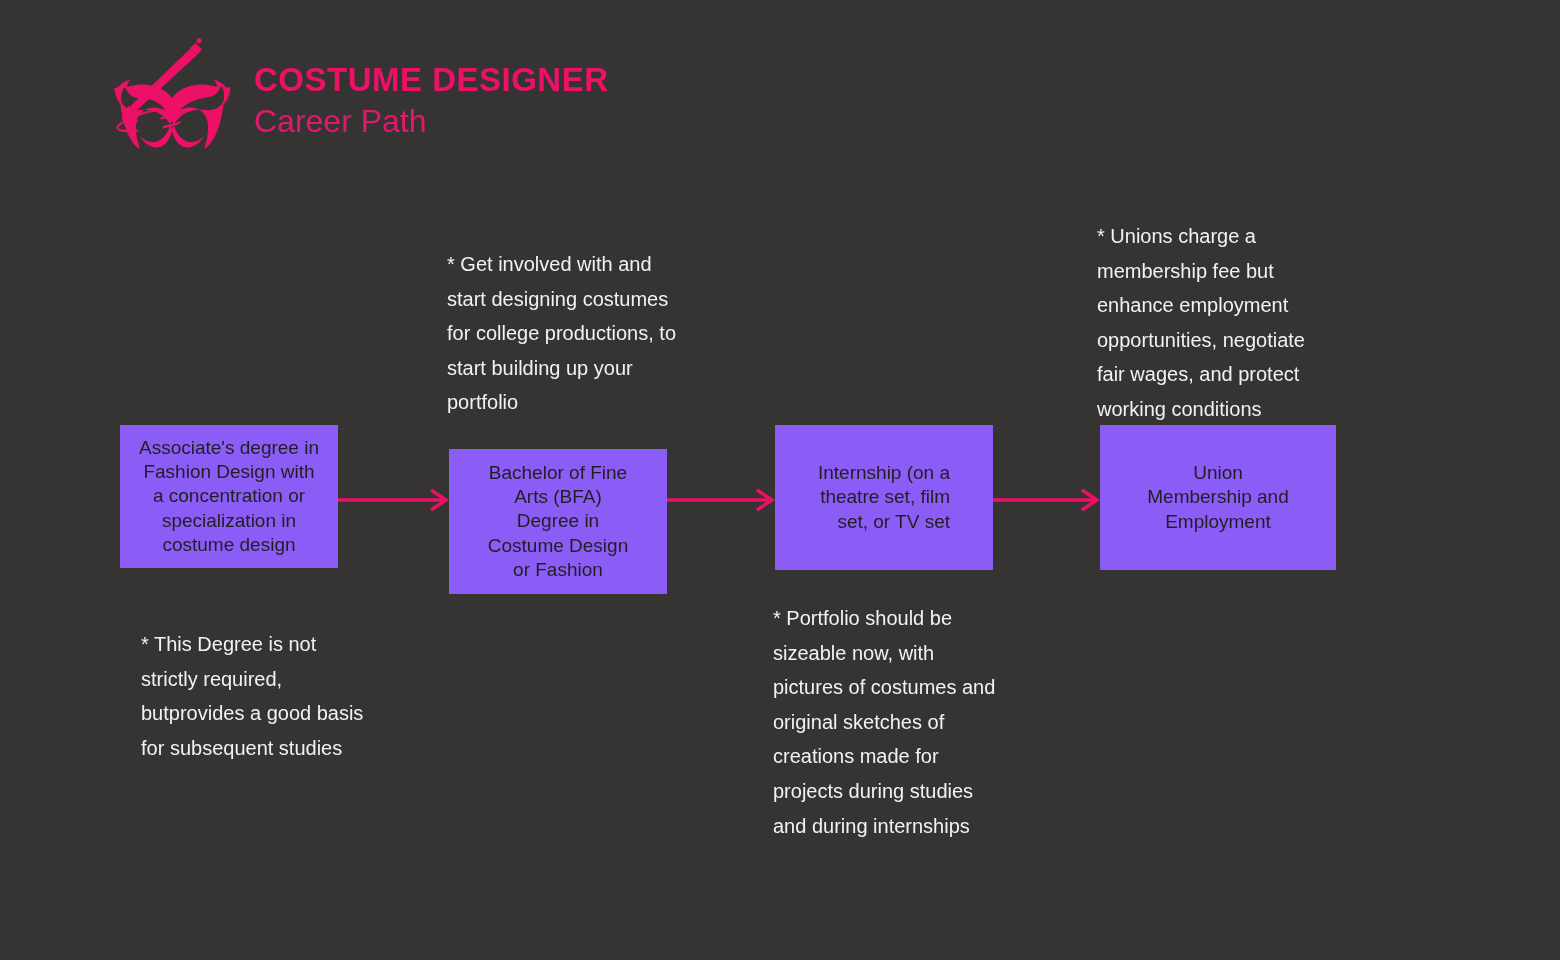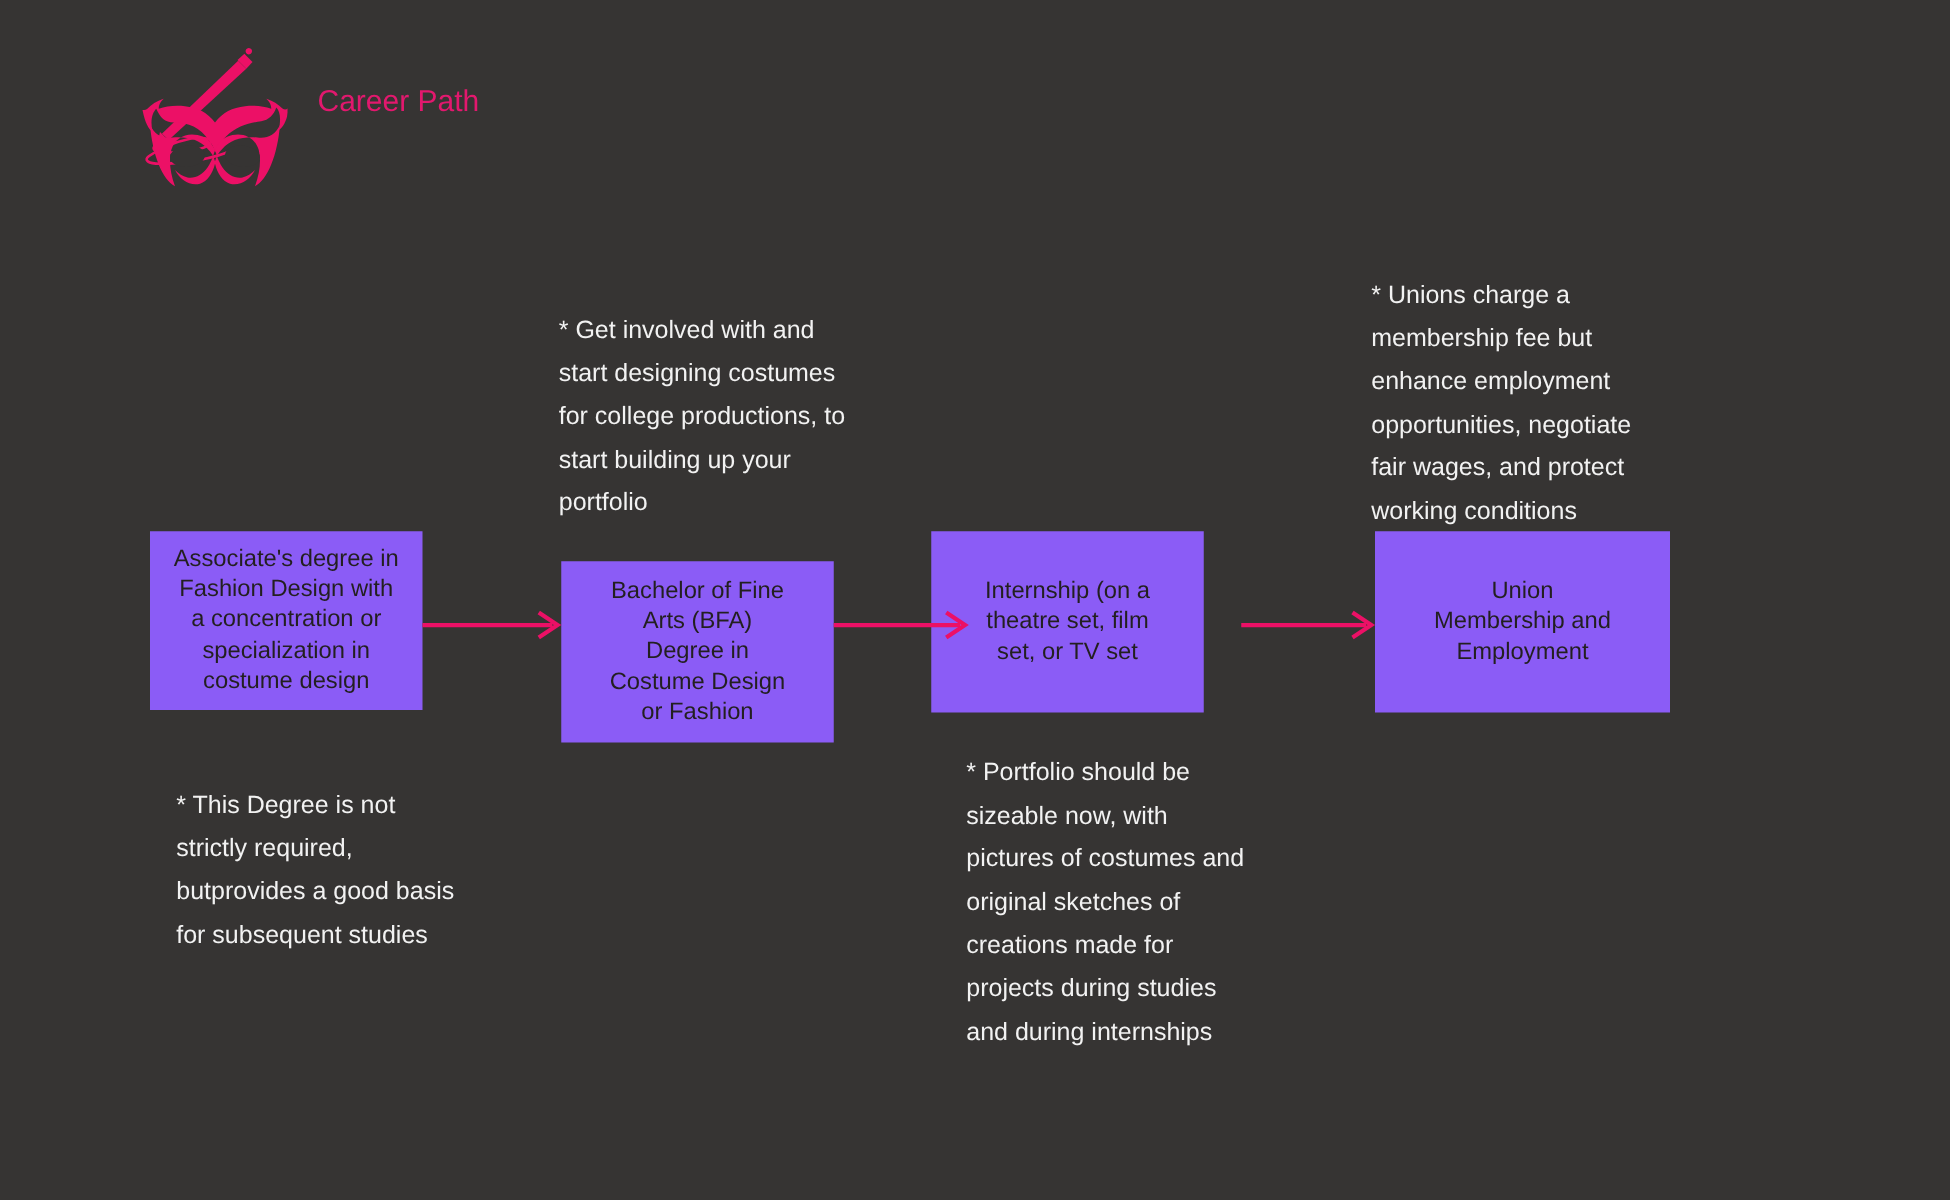--- a/index.html
+++ b/index.html
@@ -41,21 +41,21 @@
   .main-title {
     font-size: 33px;
     font-weight: bold;
     color: #EC1066;
     letter-spacing: 0.5px;
     line-height: 1.05;
     white-space: nowrap;
   }
   .sub-title {
     margin-top: 6px;
-    font-size: 24px;
+    font-size: 32px;
     font-weight: 300;
     color: #E2186E;
     line-height: 1.1;
     white-space: nowrap;
   }
 
   
   .flow-box {
     position: absolute;
     background: #8b5cf6;
@@ -66,21 +66,21 @@
     text-align: center;
     font-size: 19px;
     line-height: 1.27;
     padding: 0 10px;
     box-sizing: border-box;
   }
   .flow-box .box-text { white-space: pre-line; }
 
   #box-1 { left: 120px;  top: 425px; width: 218px; height: 143px; }
   #box-2 { left: 449px;  top: 449px; width: 218px; height: 145px; }
-  #box-3 { left: 745px;  top: 425px; width: 218px; height: 145px; }
+  #box-3 { left: 775px;  top: 425px; width: 218px; height: 145px; text-align: right; }
   #box-4 { left: 1100px; top: 425px; width: 236px; height: 145px; }
 
   
   .arrow {
     position: absolute;
     height: 26px;
   }
   .arrow svg { display: block; overflow: visible; }
   #arrow-1 { left: 338px; top: 487px; width: 112px; }
   #arrow-2 { left: 667px; top: 487px; width: 109px; }
@@ -163,20 +163,21 @@
                C 69 90, 67 93, 66 97
                C 65 93, 63 90, 60 87
                C 54 80, 44 77, 32 78
                C 24 79, 18 76, 14 68 Z" fill="#EC1066"></path>
       <ellipse cx="44" cy="93" rx="14" ry="8.5" transform="rotate(-6 44 93)" fill="#363433"></ellipse>
       <ellipse cx="88" cy="93" rx="14" ry="8.5" transform="rotate(6 88 93)" fill="#363433"></ellipse>
     </svg>
   </div>
 
   <div class="title-block">
+    <div class="main-title">COSTUME DESIGNER</div>
     <div class="sub-title">Career Path</div>
   </div>
 
   <div class="flow-box" id="box-1">
     <span class="box-text">Associate's degree in
 Fashion Design with
 a concentration or
 specialization in
 costume design</span>
   </div>

